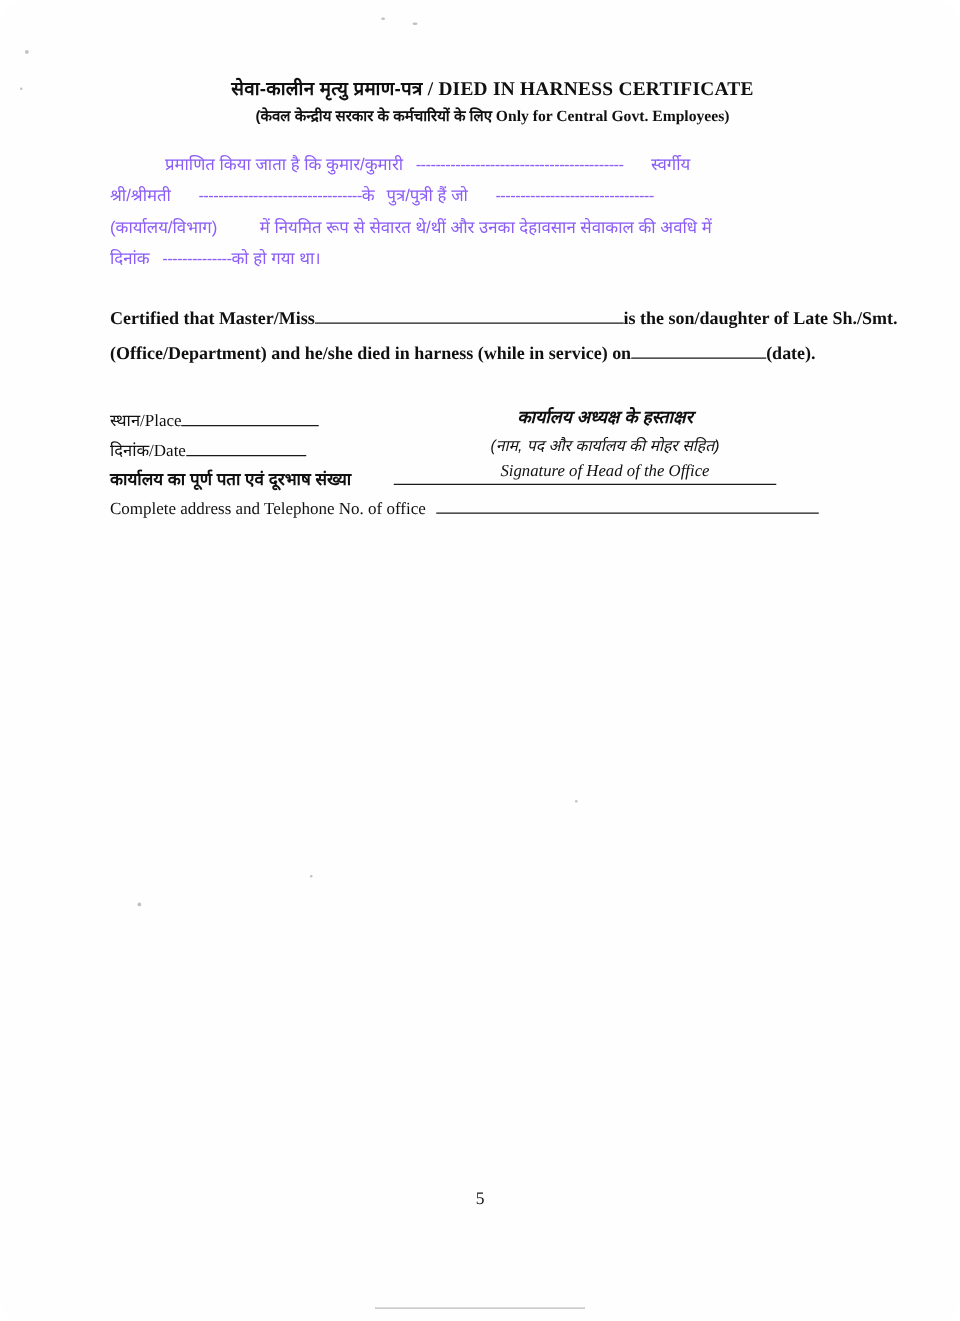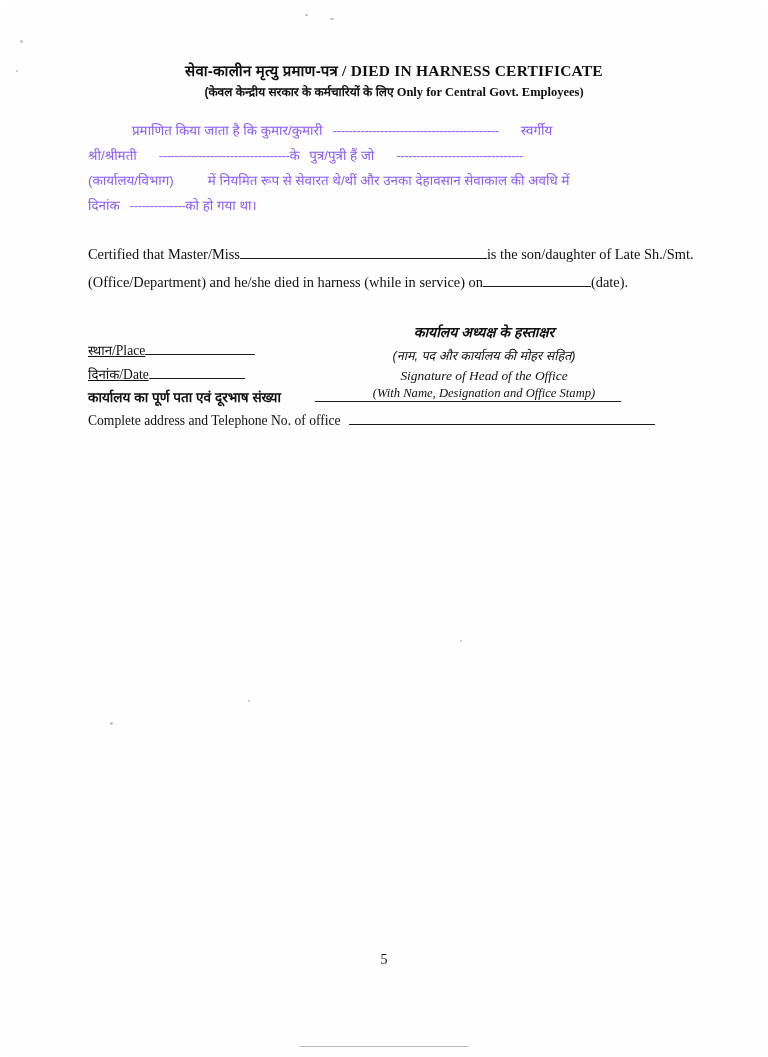--- a/index.html
+++ b/index.html
@@ -73,21 +73,21 @@
   .dash { letter-spacing: -0.5px; }
   .sp-s  { display:inline-block; width: 10px; }
   .sp-m  { display:inline-block; width: 22px; }
   .sp-l  { display:inline-block; width: 34px; }
 
   .eng-block {
     margin-top: 22px;
     font-size: 14.4px;
     line-height: 28px;
   }
-  .eng-block .row { white-space: nowrap; }
+  .eng-block .row { white-space: nowrap; font-weight: bold; }
   .ul {
     display: inline-block;
     border-bottom: 1px solid #1a1a1a;
     height: 14px;
     vertical-align: baseline;
   }
   .sig-block {
     margin-top: 26px;
     text-align: center;
     padding-left: 180px;
@@ -108,21 +108,20 @@
     font-size: 13.4px;
     margin-bottom: 2px;
   }
   .sig-eng2 {
     font-size: 12.6px;
   }
   .place-block {
     position: relative;
     margin-top: -62px;
     width: 260px;
-    text-decoration: underline;
   }
   .place-row {
     font-size: 13.6px;
     line-height: 24px;
     white-space: nowrap;
   }
   .place-row .hi {
     font-family: "Liberation Sans", sans-serif;
     font-size: 13.2px;
   }
@@ -209,21 +208,20 @@
       </div>
       <div class="row">
         <span>(Office/Department) and he/she died in harness (while in service) on</span><span class="ul" style="width:108px;"></span><span>(date).</span>
       </div>
     </div>
 
     <div class="sig-block">
       <div class="sig-hindi">कार्यालय अध्यक्ष के हस्ताक्षर</div>
       <div class="sig-hindi2">(नाम, पद और कार्यालय की मोहर सहित)</div>
       <div class="sig-eng">Signature of Head of  the Office</div>
-      <div class="sig-eng2">(With Name, Designation and Office Stamp)</div>
     </div>
 
     <div class="place-block">
       <div class="place-row">
         <span class="hi">स्थान</span><span>/</span><span>Place</span><span class="ul" style="width:110px;"></span>
       </div>
       <div class="place-row">
         <span class="hi">दिनांक</span><span>/</span><span>Date</span><span class="ul" style="width:96px;"></span>
       </div>
     </div>

